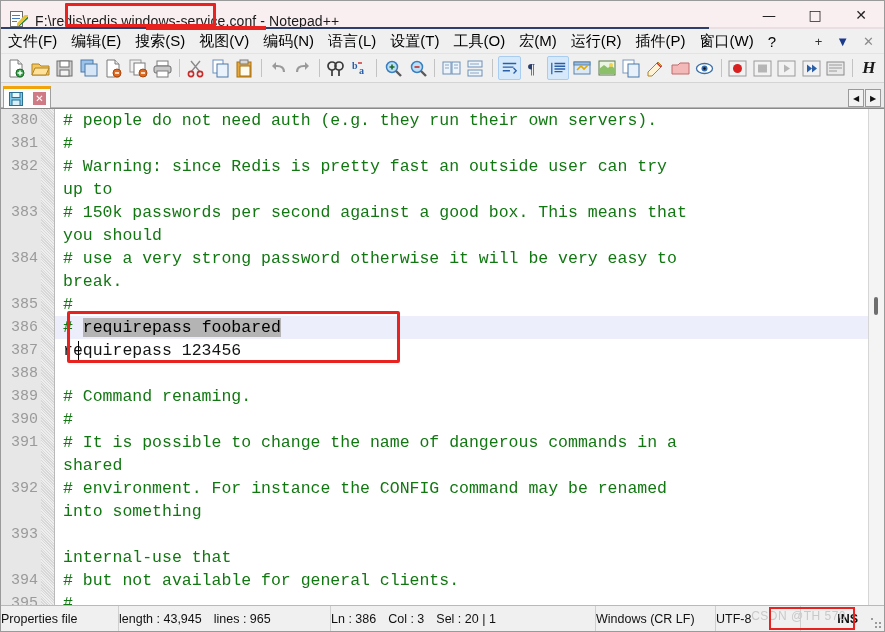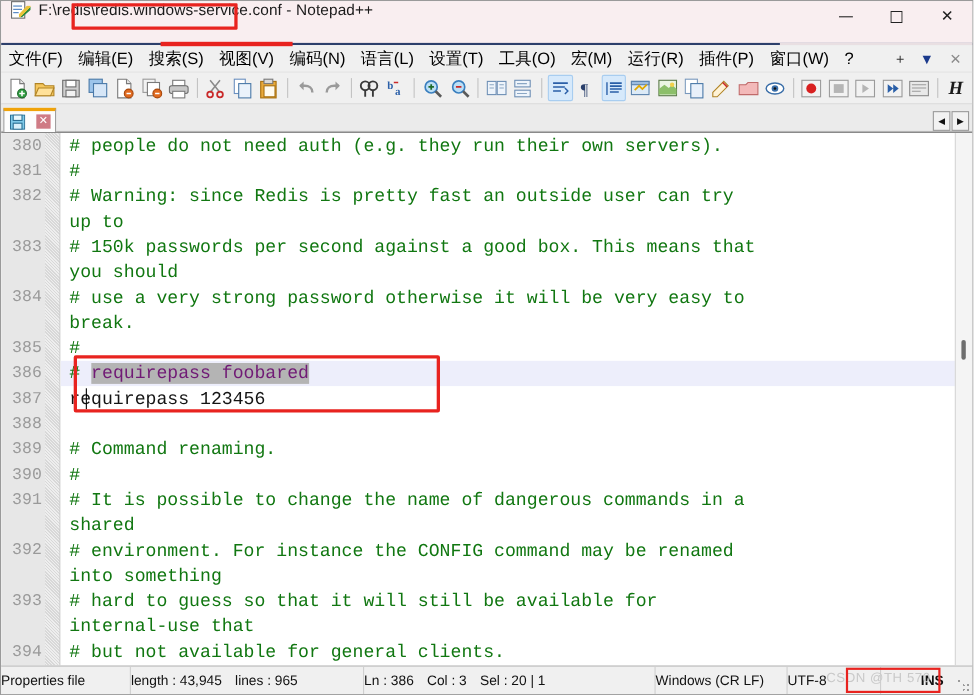--- a/index.html
+++ b/index.html
@@ -18,24 +18,24 @@
     box-sizing: border-box;
     border: 1px solid #9a9a9a;
     background: #f0f0f0;
     display: flex;
     flex-direction: column;
     overflow: hidden;
   }
 
   
   .titlebar {
-    height: 40px;
+    height: 28px;
     background: #f9eef0;
     display: flex;
-    align-items: flex-start;
+    align-items: flex-end;
     flex: 0 0 auto;
     position: relative;
   }
   .title-icon {
     width: 18px; height: 18px;
     margin-left: 8px; margin-right: 8px;
     position: relative;
     flex: 0 0 auto;
   }
   .title-icon .page {
@@ -275,21 +275,21 @@
     padding-left: 8px;
     box-sizing: border-box;
     color: #1a1a1a;
     letter-spacing: 0px;
   }
   .row.comment { color: #117711; }
   .row.plain { color: #141414; }
   .row.curline { background: #edeefb; }
   .sel {
     background: #b4b4b4;
-    color: #701a75;
+    color: #000000;
   }
   .caret {
     position: absolute;
     width: 1px;
     background: #000;
   }
   .code-annot {
     position: absolute;
     border: 3px solid #e8231f;
     border-radius: 2px;
@@ -684,21 +684,20 @@
       <div class="row comment curline" style="top:207px"><span># </span><span class="sel">requirepass foobared</span></div>
 
       <div class="row plain" style="top:230px">requirepass 123456</div>
       <div class="row" style="top:253px"></div>
       <div class="row comment" style="top:276px"># Command renaming.</div>
       <div class="row comment" style="top:299px">#</div>
       <div class="row comment" style="top:322px"># It is possible to change the name of dangerous commands in a</div>
       <div class="row comment" style="top:345px">shared</div>
       <div class="row comment" style="top:368px"># environment. For instance the CONFIG command may be renamed</div>
       <div class="row comment" style="top:391px">into something</div>
-      <div class="row comment" style="top:414px"># hard to guess so that it will still be available for</div>
       <div class="row comment" style="top:437px">internal-use that</div>
       <div class="row comment" style="top:460px"># but not available for general clients.</div>
       <div class="row comment" style="top:483px">#</div>
 
       <div class="caret" style="left:23px; top:232px; height:19px;"></div>
 
       <div class="code-annot" style="left:12px; top:202px; width:333px; height:52px;"></div>
 
       <div class="vscroll">
         <div class="vthumb" style="top:188px; height:18px;"></div>

